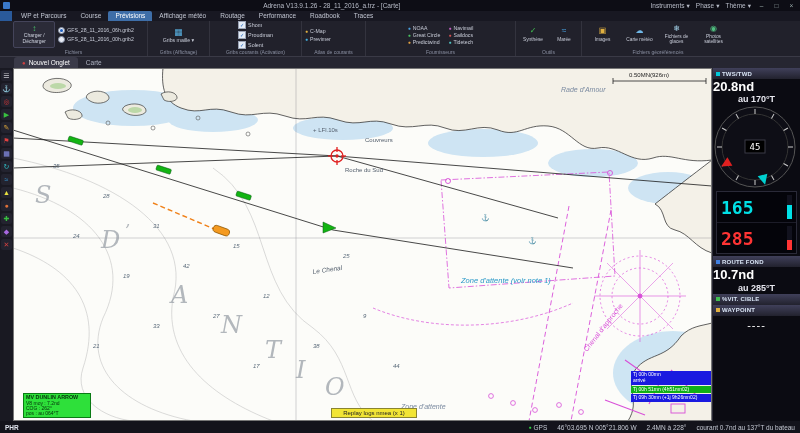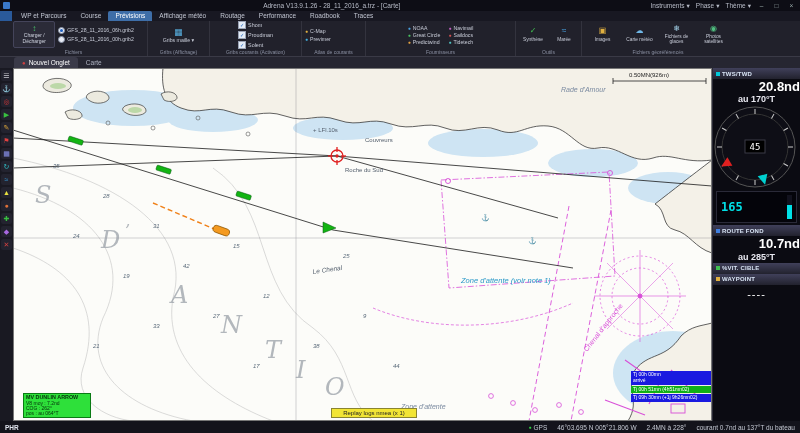--- a/index.html
+++ b/index.html
@@ -53,27 +53,27 @@
   .boat-box .bb-title{font-weight:bold;font-size:5.4px;}
   .replay-box{left:318px;top:340px;width:86px;height:10px;background:#f2e535;border:1px solid #8a8430;color:#222;font-size:6px;line-height:9px;text-align:center;}
   .eta-stack{right:1px;top:303px;width:80px;display:flex;flex-direction:column;gap:1px;}
   .eta{font-size:5px;color:#fff;padding:1px 2px;line-height:1.15;white-space:nowrap;overflow:hidden;}
   .eta.blue{background:#1a1ae0;}
   .eta.green{background:#10b018;}
   
   .rpanel{position:absolute;left:712px;top:68px;width:88px;height:353px;background:#0b0b12;display:flex;flex-direction:column;box-sizing:border-box;border-left:1px solid #2a2a36;}
   .rp-header{height:11px;flex:none;background:linear-gradient(#40405a,#22222e);display:flex;align-items:center;font-size:6px;font-weight:bold;color:#d8e4f4;padding-left:3px;gap:2px;letter-spacing:.2px;}
   .hicon{width:4px;height:4px;background:#00c8d8;flex:none;}
-  .rp-big{font-size:13px;font-weight:bold;color:#fff;text-align:right;margin-top:1px;line-height:1.1;}
+  .rp-big{font-size:13px;font-weight:bold;color:#fff;text-align:left;margin-top:1px;line-height:1.1;}
   .rp-sub{font-size:9px;font-weight:bold;color:#e8e8f0;text-align:center;margin-bottom:1px;}
   .compass-wrap{display:flex;flex:none;}
   .cluster{margin:2px 3px;background:#04040a;border:1px solid #2a2a38;flex:none;}
   .cl-row{display:flex;align-items:center;height:30px;padding:0 4px;gap:3px;border-bottom:1px solid #1c1c28;}
   .cl-row:last-child{border-bottom:none;}
-  .cl-val{font-family:"DejaVu Sans Mono",monospace;font-size:12px;font-weight:bold;}
+  .cl-val{font-family:"DejaVu Sans Mono",monospace;font-size:18px;font-weight:bold;}
   .cl-cyan{color:#00e0e6;} .cl-red{color:#ff3434;}
   .cl-bar{width:5px;height:24px;background:#12121e;margin-left:auto;position:relative;}
   .cl-bar i{position:absolute;bottom:0;left:0;right:0;}
   .vit{display:flex;flex-direction:column;align-items:center;flex:none;}
   .vit-small{font-size:6px;color:#b8bcc8;margin-top:1px;}
   .vit-big{font-size:13px;font-weight:bold;color:#fff;}
   .wp-val{font-size:11px;color:#fff;text-align:center;margin-top:3px;letter-spacing:1px;}
   
   .statusbar{position:absolute;left:0;top:421px;width:800px;height:12px;background:#13131b;display:flex;align-items:center;font-size:6.5px;color:#c4c8d2;padding:0 5px;box-sizing:border-box;gap:10px;}
   .sb-left{font-weight:bold;color:#e0e4ee;}
@@ -489,20 +489,26 @@
     </svg>
   </div>
 
   <div class="cluster">
     <div class="cl-row">
       <span class="cl-val cl-cyan">165</span>
       <span class="cl-bar">
           <i style="height:14px;background:#00e0e6;"></i>
         </span>
     </div>
+    <div class="cl-row">
+      <span class="cl-val cl-red">285</span>
+      <span class="cl-bar">
+          <i style="height:10px;background:#ff3434;"></i>
+        </span>
+    </div>
   </div>
 
   <div class="rp-header">
     <span class="hicon" style="background:#4080e0;"></span>
     <span>ROUTE FOND</span>
   </div>
   <div class="rp-big">10.7nd</div>
   <div class="rp-sub">au 285°T</div>
 
   <div class="rp-header">

